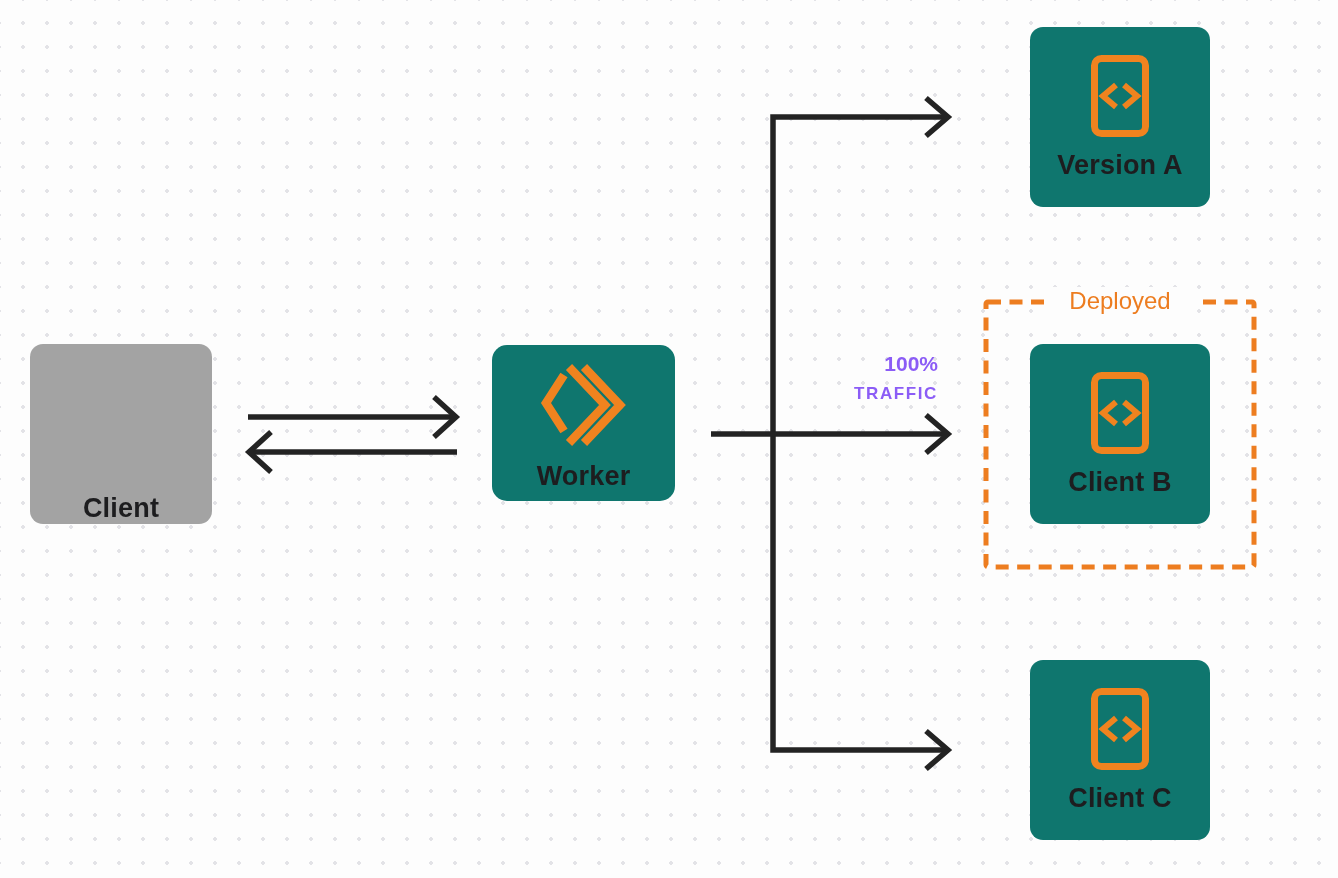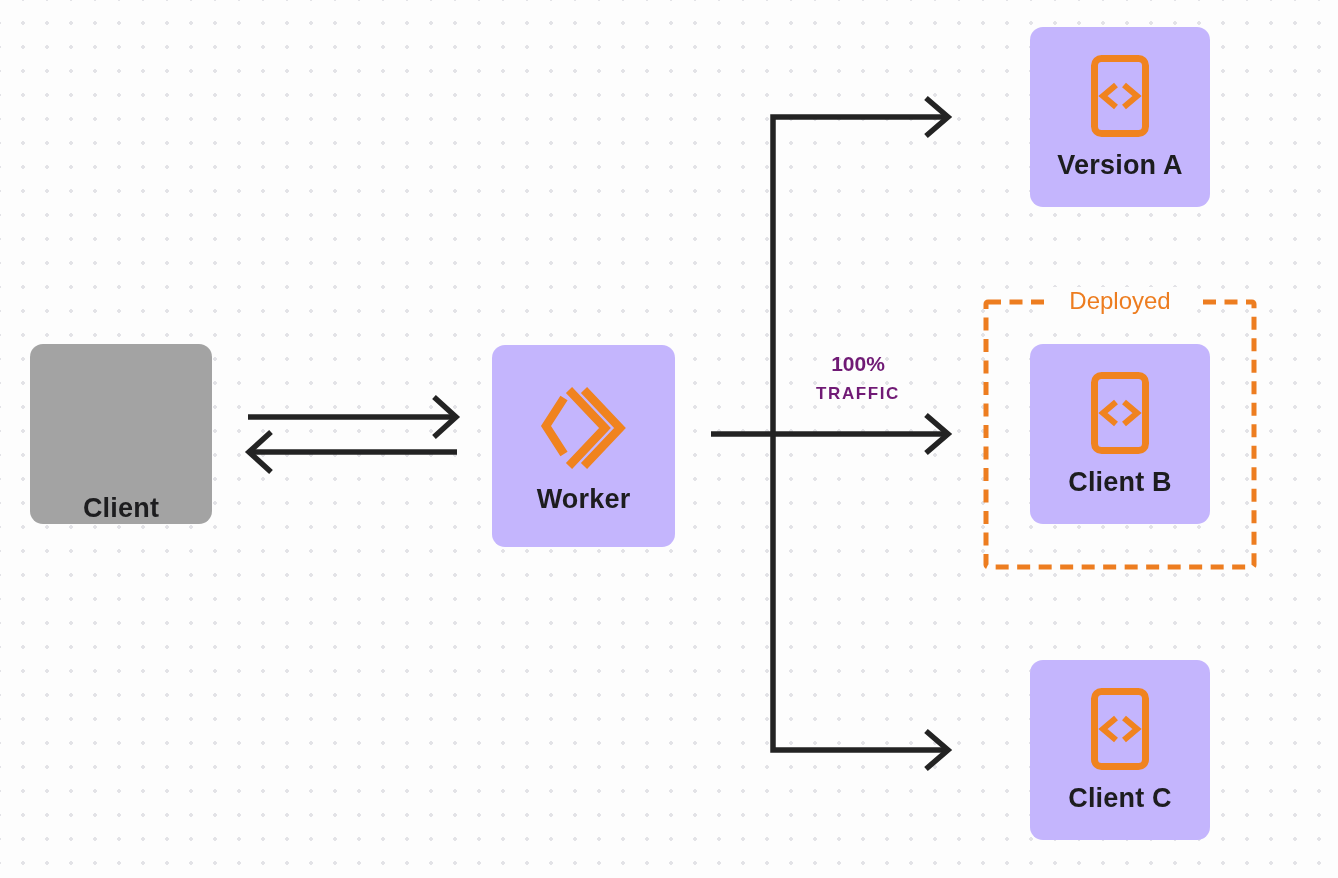--- a/index.html
+++ b/index.html
@@ -22,37 +22,37 @@
     align-items: center;
     justify-content: center;
   }
   .node-label {
     font-weight: 700;
     font-size: 27px;
     color: #1d1d1f;
     letter-spacing: 0.2px;
   }
   .gray-box  { background: #a3a3a3; justify-content: flex-end; }
-  .peach-box { background: #c4b5fd; }
+  .peach-box { background: #0f766e; }
 
   #client-box  { left: 30px;  top: 344px; width: 182px; height: 180px; }
-  #worker-box  { left: 492px; top: 345px; width: 183px; height: 202px; padding-top: 6px; }
+  #worker-box  { left: 492px; top: 345px; width: 183px; height: 156px; padding-top: 6px; border-radius: 15px; }
   #worker-box .node-label { margin-top: 10px; }
 
   .version-box { left: 1030px; width: 180px; height: 180px; }
   #version-a { top: 27px; }
   #version-b { top: 344px; }
   #version-c { top: 660px; }
   .version-box .node-label { margin-top: 12px; }
 
   .traffic-label {
     position: absolute;
     left: 778px; top: 352px; width: 160px;
-    text-align: center;
-    color: #701a75;
+    text-align: right;
+    color: #8b5cf6;
   }
   .traffic-line1 { font-weight: 700; font-size: 21px; display: block; }
   .traffic-line2 { font-weight: 700; font-size: 17px; letter-spacing: 1.6px; display: block; margin-top: 8px; }
 
   .deployed-label {
     position: absolute;
     top: 287px; left: 1045px; width: 150px;
     text-align: center;
     font-weight: 400;
     font-size: 24px;

